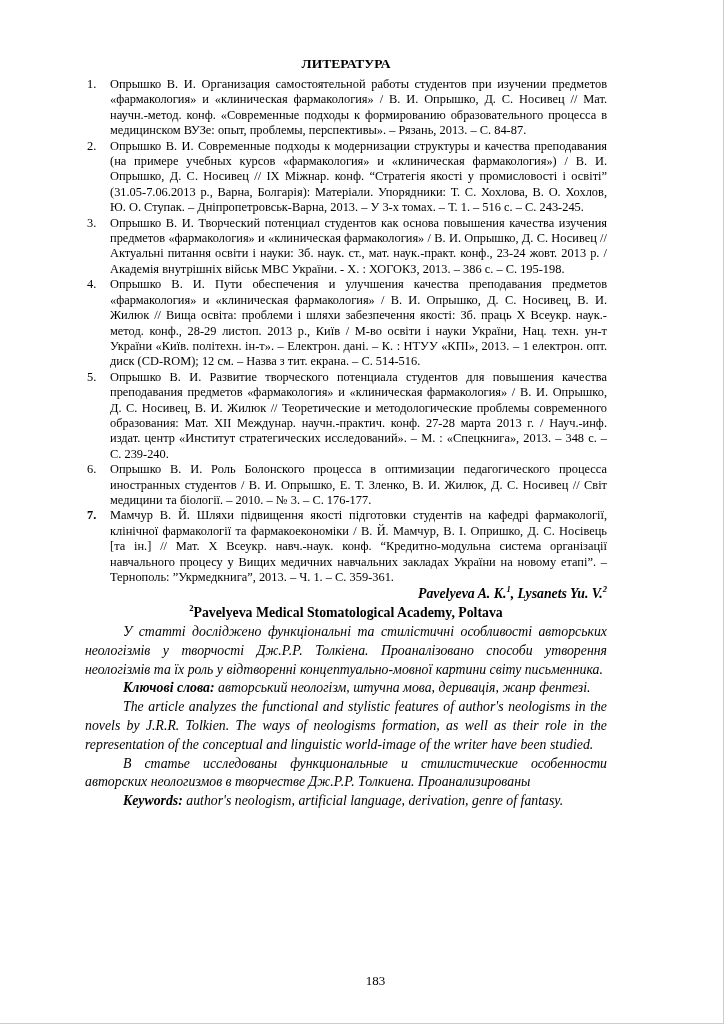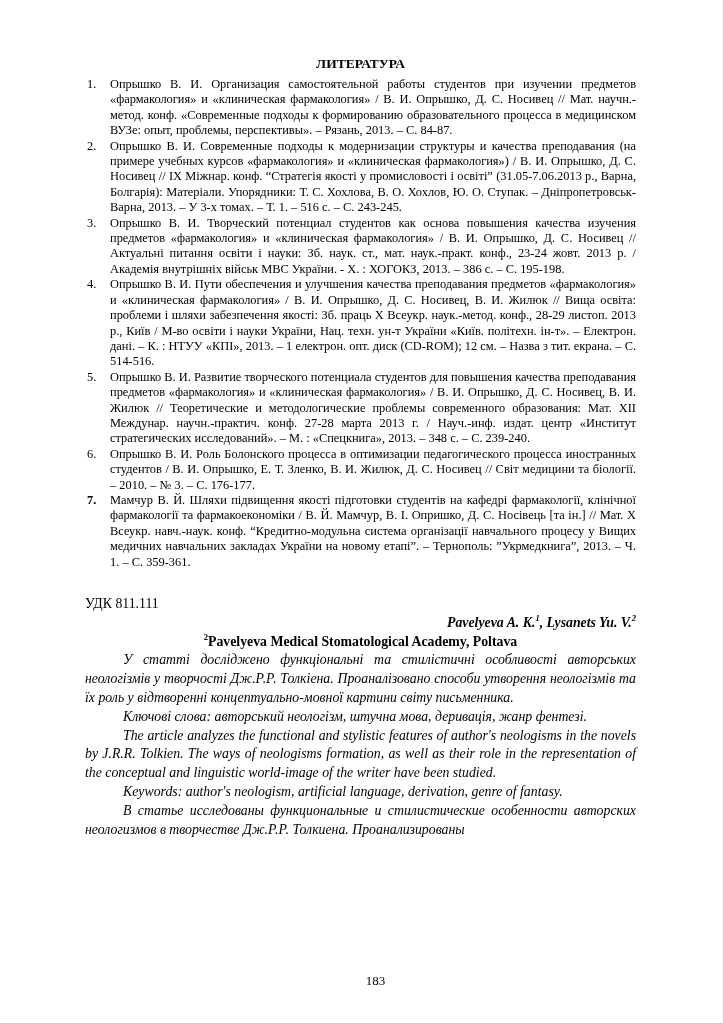--- a/index.html
+++ b/index.html
@@ -4,21 +4,21 @@
 <style>
   html, body { margin: 0; padding: 0; background: #ffffff; }
   .page {
     position: relative;
     width: 724px;
     height: 1024px;
     background: #ffffff;
     color: #000000;
     font-family: "Liberation Serif", "DejaVu Serif", serif;
     box-sizing: border-box;
-    padding: 56px 87px 0 85px;
+    padding: 56px 116px 0 85px;
     border-right: 1px solid #cccccc;
     border-bottom: 1px solid #cccccc;
     overflow: hidden;
   }
   .lit-heading {
     margin: 0 0 5px 0;
     text-align: center;
     font-size: 13.5px;
     font-weight: bold;
     line-height: 16px;
@@ -43,21 +43,21 @@
     text-align: center;
     font-weight: bold;
   }
   sup { font-size: 0.62em; line-height: 0; }
   .abs {
     margin: 0;
     font-style: italic;
     text-align: justify;
     text-indent: 38px;
   }
-  .abs .lead { font-weight: normal; }
+  .abs .lead { font-weight: bold; }
   .page-number {
     position: absolute;
     left: 0; right: 0;
     bottom: 34px;
     text-align: center;
     font-size: 13px;
     margin-left: 28px;
   }
 </style>
 </head>
@@ -93,35 +93,34 @@
       <div class="txt">Опрышко В. И. Роль Болонского процесса в оптимизации педагогического процесса иностранных студентов / В. И. Опрышко, Е. Т. Зленко, В. И. Жилюк, Д. С. Носивец // Світ медицини та біології. – 2010. – № 3. – С. 176-177.</div>
     </div>
     <div class="lit-item">
       <span class="num bold">7.</span>
       <div class="txt">Мамчур В. Й. Шляхи підвищення якості підготовки студентів на кафедрі фармакології, клінічної фармакології та фармакоекономіки / В. Й. Мамчур, В. І. Опришко, Д. С. Носівець [та ін.] // Мат. X Всеукр. навч.-наук. конф. “Кредитно-модульна система організації навчального процесу у Вищих медичних навчальних закладах України на новому етапі”. – Тернополь: ”Укрмедкнига”, 2013. – Ч. 1. – С. 359-361.</div>
     </div>
   </div>
 
   <div class="article">
 
-    <div class="udc">УДК 811.111</div>
 
     <div class="authors-line"><span>Pavelyeva A. K.</span><sup>1</sup><span>, Lysanets Yu. V.</span><sup>2</sup></div>
 
 
     <div class="affil-line"><sup>2</sup><span>Pavelyeva Medical Stomatological Academy, Poltava</span></div>
 
 
     <p class="abs"><span class="lead"></span><span>У статті досліджено функціональні та стилістичні особливості авторських неологізмів у творчості Дж.Р.Р. Толкіена. Проаналізовано способи утворення неологізмів та їх роль у відтворенні концептуально-мовної картини світу письменника.</span></p>
 
     <p class="abs"><span class="lead">Ключові слова:</span><span> авторський неологізм, штучна мова, деривація, жанр фентезі.</span></p>
 
     <p class="abs"><span class="lead"></span><span>The article analyzes the functional and stylistic features of author's neologisms in the novels by J.R.R. Tolkien. The ways of neologisms formation, as well as their role in the representation of the conceptual and linguistic world-image of the writer have been studied.</span></p>
 
+    <p class="abs"><span class="lead"></span><span>В статье исследованы функциональные и стилистические особенности авторских неологизмов в творчестве Дж.Р.Р. Толкиена. Проанализированы</span></p>
+
     <p class="abs"><span class="lead">Keywords:</span><span> author's neologism, artificial language, derivation, genre of fantasy.</span></p>
-
-    <p class="abs"><span class="lead"></span><span>В статье исследованы функциональные и стилистические особенности авторских неологизмов в творчестве Дж.Р.Р. Толкиена. Проанализированы</span></p>
 
   </div>
 
   <div class="page-number">183</div>
 
 </div>
 
 </body></html>

